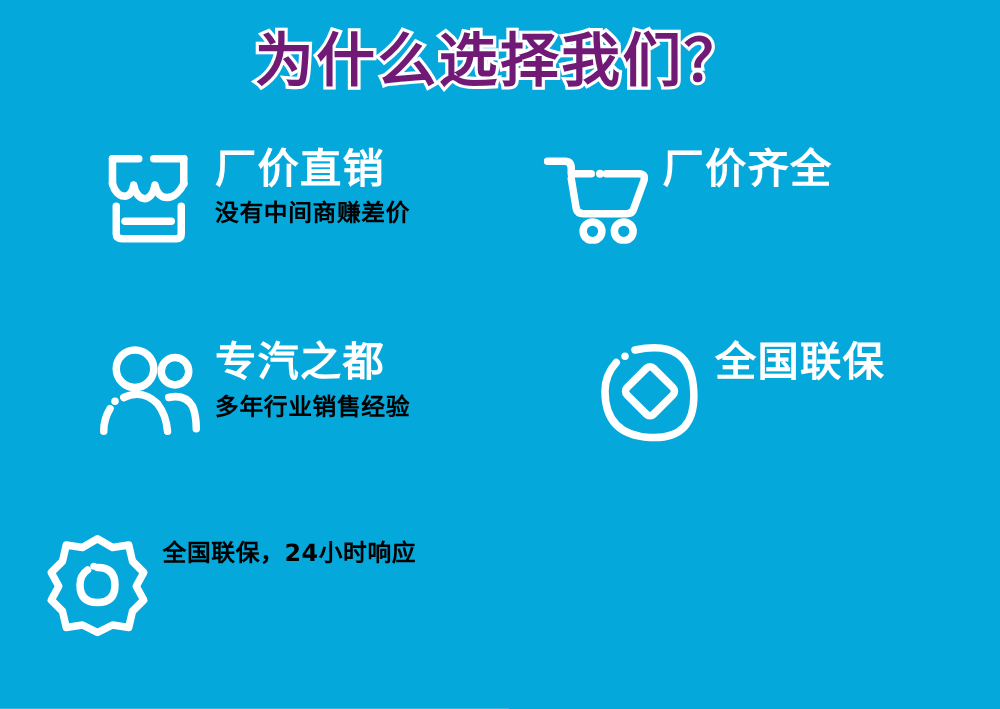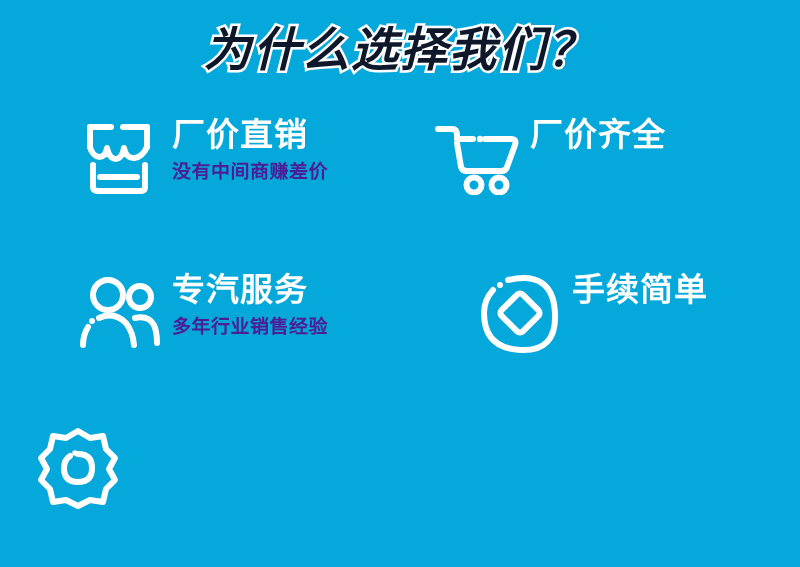--- a/index.html
+++ b/index.html
@@ -29,27 +29,26 @@
     left: 0;
     width: 800px;
     text-align: center;
   }
   #headline {
     display: inline-block;
     font-size: 47px;
     line-height: 56px;
     font-weight: 700;
     letter-spacing: 2px;
-    color: #0f172a;
+    color: #701a75;
     -webkit-text-stroke: 5px #FFFFFF;
     paint-order: stroke fill;
     text-stroke: 5px #FFFFFF;
     white-space: nowrap;
     font-family: "DejaVu Sans", "Liberation Sans", sans-serif;
-    font-style: italic;
   }
 
   
   #features {
     position: absolute;
     top: 110px;
     left: 12px;
     width: 800px;
     height: 440px;
     display: grid;
@@ -84,21 +83,21 @@
     color: #FFFFFF;
     font-size: 33px;
     line-height: 38px;
     font-weight: 700;
     letter-spacing: 1px;
     white-space: nowrap;
     font-family: "DejaVu Sans", "Liberation Sans", sans-serif;
   }
   .f-sub {
     margin-top: 5px;
-    color: #4c1d95;
+    color: #000000;
     font-size: 19px;
     line-height: 24px;
     font-weight: 700;
     letter-spacing: 0.5px;
     white-space: nowrap;
     font-family: "DejaVu Sans", "Liberation Sans", sans-serif;
   }
 
   
   .row2 .icon-box { margin-top: 2px; }
@@ -154,47 +153,48 @@
         <svg width="84" height="76" viewBox="0 0 84 76" fill="none" stroke="#FFFFFF" stroke-width="6" stroke-linecap="round" stroke-linejoin="round">
           <circle cx="30" cy="20" r="15"></circle>
           <circle cx="62" cy="22" r="11"></circle>
           <path d="M5 70 Q5 60 10 52"></path>
           <circle cx="14" cy="46" r="3" fill="#FFFFFF" stroke="none"></circle>
           <path d="M21 43 Q36 36 48 48 Q55 57 56 70"></path>
           <path d="M57 43 Q70 40 76 50 Q79 57 79 68"></path>
         </svg>
       </div>
       <div class="texts">
-        <div class="f-title">专汽服务</div>
+        <div class="f-title">专汽之都</div>
         <div class="f-sub">多年行业销售经验</div>
       </div>
     </div>
 
 
     <div class="feature col-left row3">
       <div class="icon-box">
         <svg width="82" height="82" viewBox="0 0 82 82" fill="none" stroke="#FFFFFF" stroke-width="6" stroke-linecap="round" stroke-linejoin="round">
           <path d="M29 8 Q74 -2 76 41 Q78 80 41 78 Q5 76 5 41 Q5 28 14 18"></path>
           <circle cx="21" cy="13" r="3" fill="#FFFFFF" stroke="none"></circle>
           <rect x="26" y="26" width="30" height="30" rx="4" transform="rotate(45 41 41)"></rect>
         </svg>
       </div>
       <div class="texts">
-        <div class="f-title">手续简单</div>
+        <div class="f-title">全国联保</div>
       </div>
     </div>
 
     <div class="feature col-right row3">
       <div class="icon-box">
         <svg width="84" height="84" viewBox="0 0 84 84" fill="none" stroke="#FFFFFF" stroke-width="6" stroke-linecap="round" stroke-linejoin="round">
           <path d="M42 5
                    L54 12 L67 10 L70 23 L79 32 L73 43 L79 54 L70 63 L67 76 L54 74
                    L42 80 L30 74 L17 76 L14 63 L5 54 L11 43 L5 32 L14 23 L17 10 L30 12 Z"></path>
           <path d="M42 28 Q56 28 56 42 Q56 56 42 56 Q28 56 28 42 Q28 34 34 30"></path>
           <circle cx="39" cy="27" r="2.8" fill="#FFFFFF" stroke="none"></circle>
         </svg>
       </div>
       <div class="texts">
+        <div class="f-sub">全国联保，24小时响应</div>
       </div>
     </div>
 
   </div>
 </div>
 
 </body></html>

